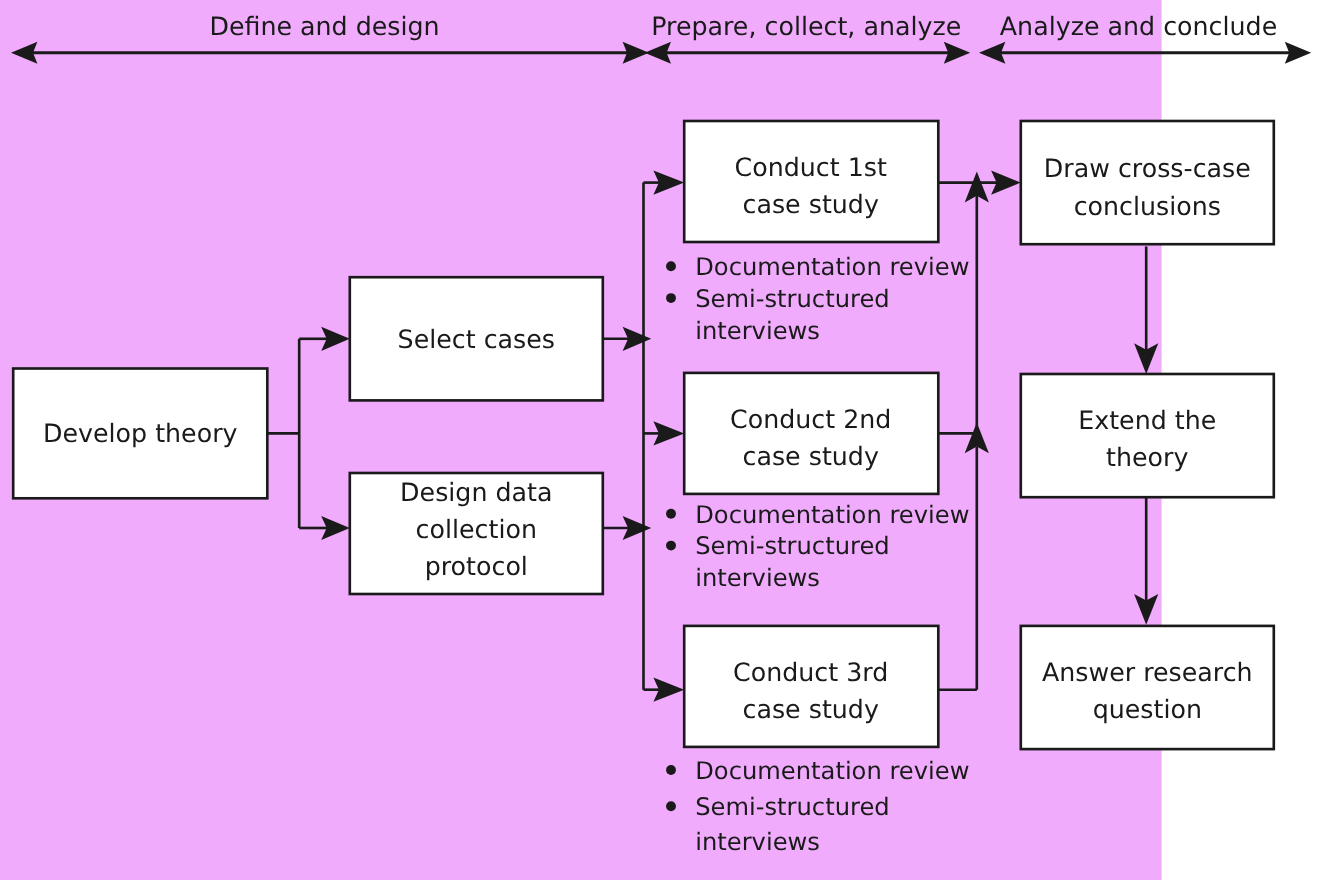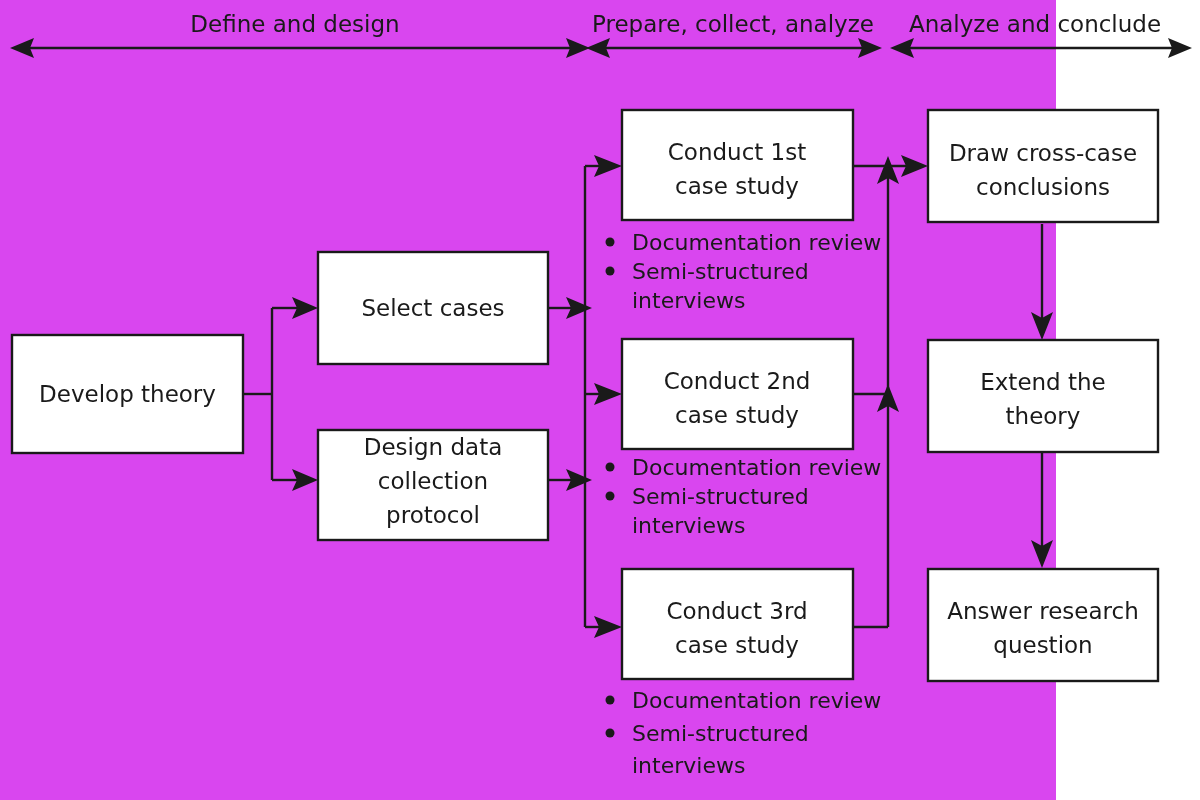--- a/index.html
+++ b/index.html
@@ -12,21 +12,21 @@
     width: 1200px;
     height: 800px;
     overflow: hidden;
     font-family: "DejaVu Sans", sans-serif;
     color: #1a1a1a;
   }
   #diagram-root {
     position: relative;
     width: 1056px;
     height: 800px;
-    background: #d946ef;
+    background: #f0abfc;
   }
   svg.flow-svg {
     position: absolute;
     left: 0;
     top: 0;
     width: 1200px;
     height: 800px;
     display: block;
   }
   .phase-label {

